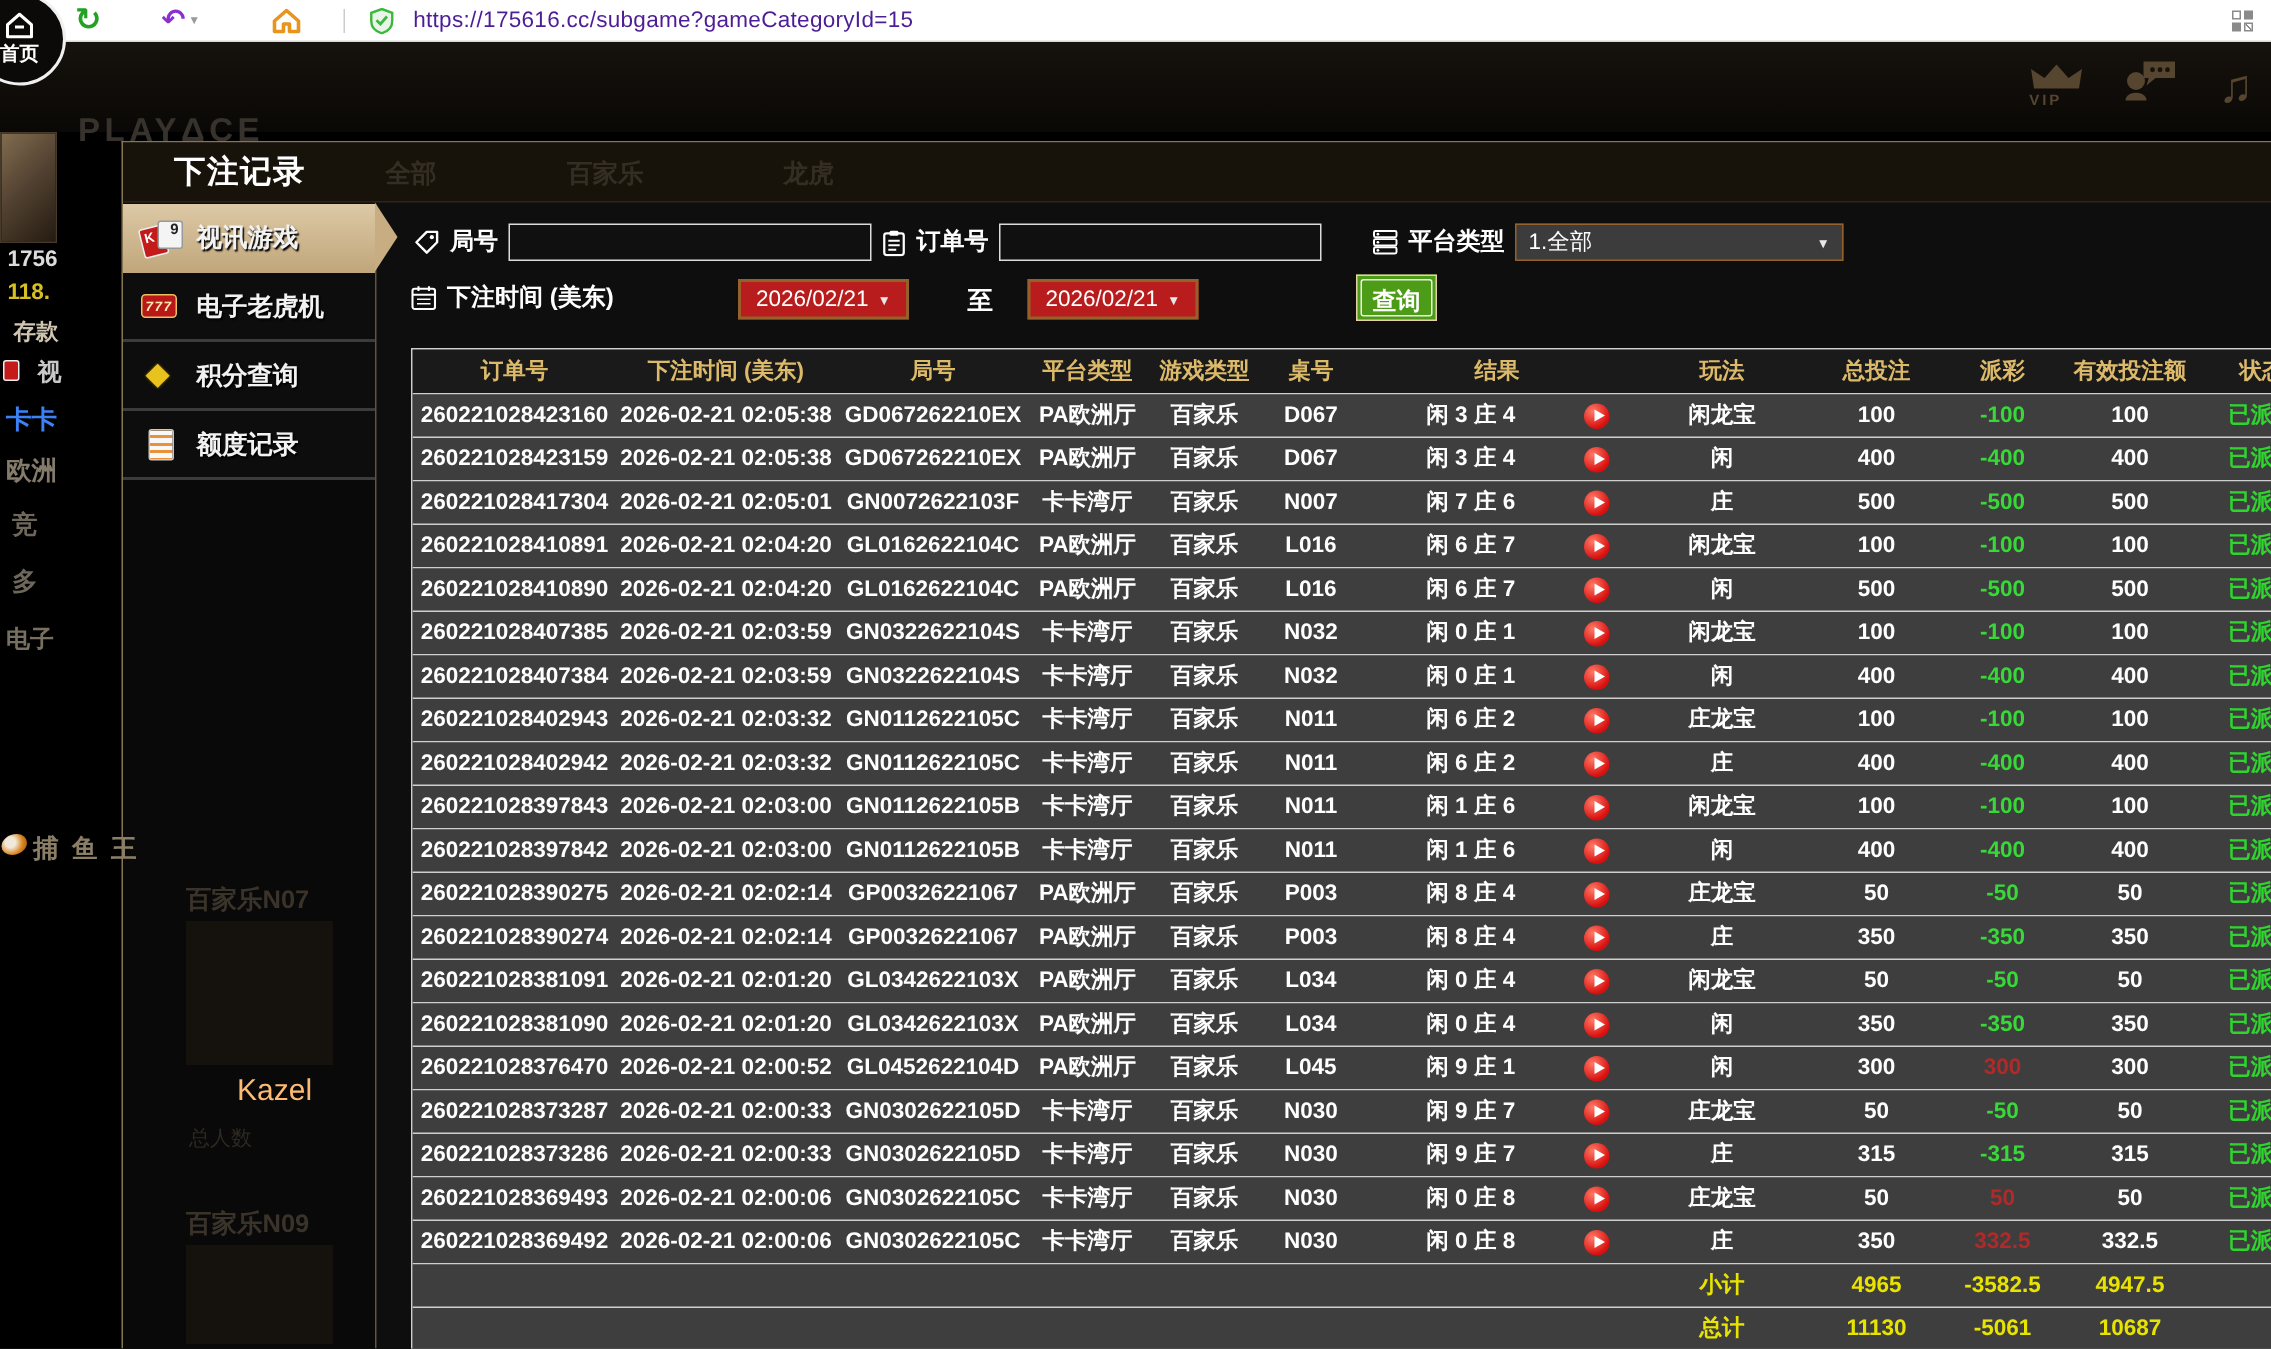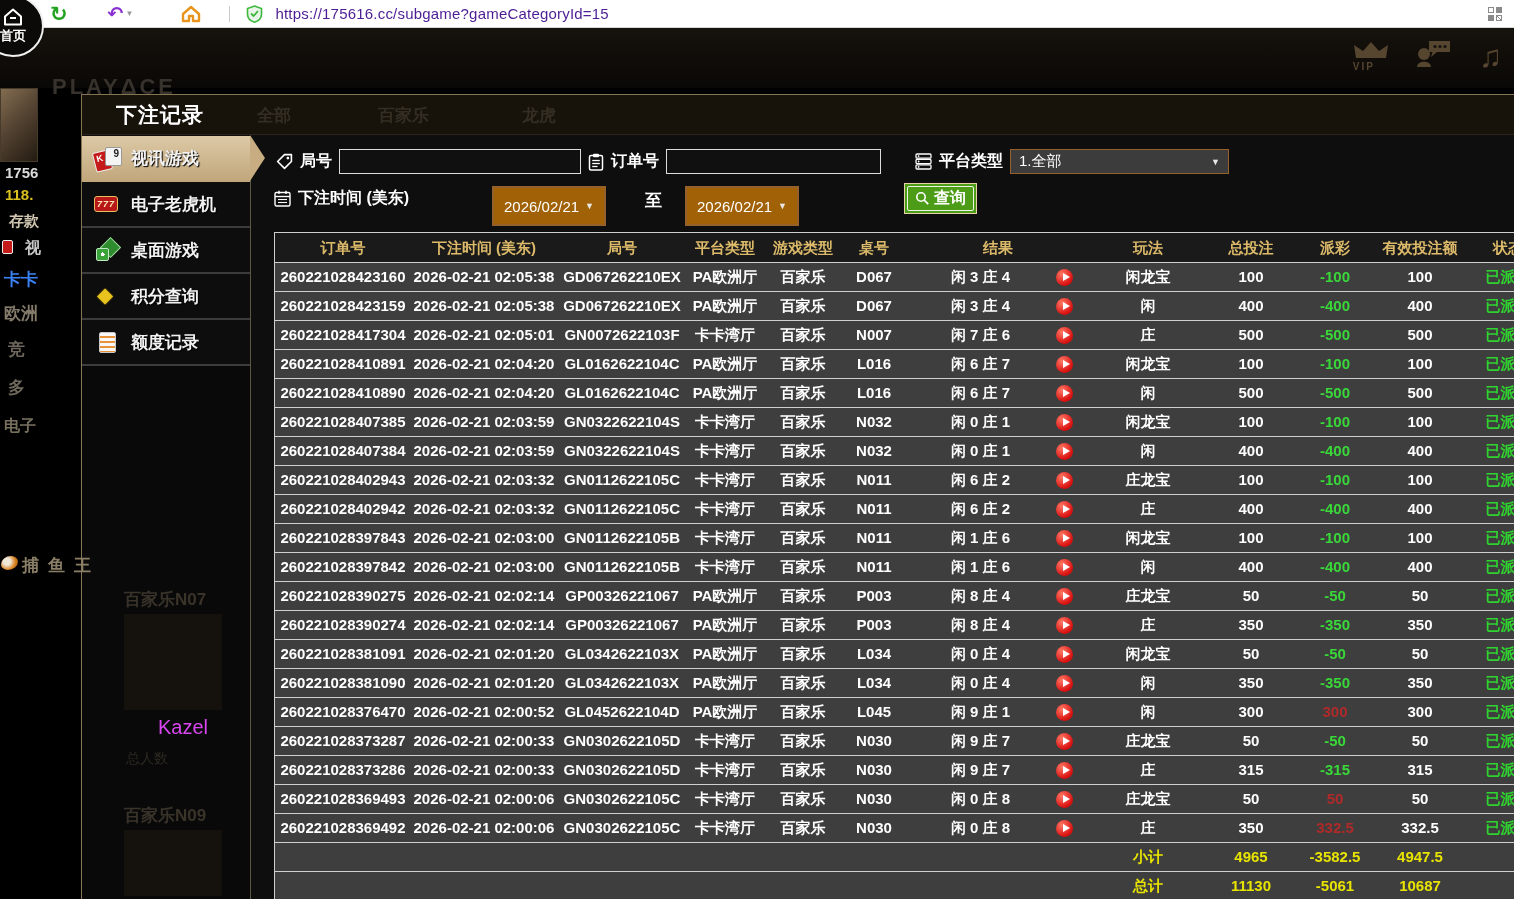--- a/index.html
+++ b/index.html
@@ -54,21 +54,21 @@
   .nav-kaka{left:4px;top:268px;color:#3b82f6;font-size:17px;font-weight:bold;}
   .nav-eu{left:4px;top:302px;color:#847b6b;font-size:17px;font-weight:bold;}
   .nav-jing{left:8px;top:338px;color:#6e675c;font-size:17px;font-weight:bold;}
   .nav-duo{left:8px;top:376px;color:#6e675c;font-size:17px;font-weight:bold;}
   .nav-dz{left:4px;top:416px;color:#77705f;font-size:16px;font-weight:bold;}
   .fish{position:absolute;left:1px;top:556px;width:17px;height:14px;border-radius:60% 40% 60% 40%;
     background:radial-gradient(circle at 35% 40%,#f0e8d8 25%,#d8821e 60%,#8a4a10 100%);}
   .nav-fish{left:22px;top:554px;color:#8a7f66;font-size:17px;font-weight:bold;letter-spacing:9px;}
   .faint-t1{left:124px;top:588px;color:#3a332a;font-size:17px;font-weight:bold;}
   .ph1{position:absolute;left:124px;top:614px;width:98px;height:96px;background:#15120e;}
-  .faint-dealer{left:158px;top:716px;color:#d946ef;font-size:20px;}
+  .faint-dealer{left:158px;top:716px;color:#fdba74;font-size:20px;}
   .faint-players{left:126px;top:750px;color:#2d2922;font-size:14px;}
   .faint-t2{left:124px;top:804px;color:#3a332a;font-size:17px;font-weight:bold;}
   .ph2{position:absolute;left:124px;top:830px;width:98px;height:66px;background:#15120e;}
 
   
   .modal{position:absolute;left:41px;top:94px;width:1473px;height:805px;background:#0e0e0e;
     border-left:1px solid #857552;border-top:1px solid #857552;z-index:5;margin-left:40px;}
   .modal-title{position:absolute;left:0;top:0;right:0;height:40px;background:#17120a;
     border-bottom:1px solid #2a241a;color:#fff;font-size:21px;font-weight:bold;
     line-height:40px;padding-left:34px;letter-spacing:1px;}
@@ -110,27 +110,27 @@
   
   .content{position:absolute;left:170px;top:41px;right:0;bottom:0;}
   .fgroup{position:absolute;display:flex;align-items:center;gap:7px;}
   .flabel{color:#fff;font-size:16px;font-weight:bold;white-space:nowrap;}
   .finput{height:25px;background:#101010;border:1px solid #dcdcdc;color:#eee;
     font-size:14px;padding:0 6px;outline:none;}
   .sel{height:25px;background:#3c3c3c;border:1px solid #96602a;color:#fff;font-size:15px;
     display:flex;align-items:center;padding:0 8px;cursor:pointer;}
   .sel .car{font-size:9px;color:#e8e8e8;margin-left:6px;}
   .sel.platform{width:219px;justify-content:space-between;}
-  .sel.date{width:114px;height:40px;background:#a16207;border:2px solid #96602a;
+  .sel.date{width:114px;height:27px;background:#b91c1c;border:2px solid #96602a;
     justify-content:center;font-size:15px;}
   .to-label{color:#fff;font-size:17px;font-weight:bold;}
   .search-btn{height:31px;background:#4d9c17;border:1px solid #e6d2a8;display:flex;
     align-items:center;padding:2px;cursor:pointer;}
   .search-btn .inner{border:1px solid rgba(255,255,255,.9);height:25px;display:flex;
-    align-items:center;gap:4px;padding:0 7px;border-radius:2px;}
+    align-items:center;gap:4px;padding:0 7px;border-radius:2px;flex-direction:column;}
   .search-btn .s-txt{color:#fff;font-size:16px;font-weight:bold;}
 
   
   .tbl-wrap{position:absolute;left:22px;top:96px;width:1282px;height:668px;overflow:hidden;
     border:1px solid #cfcfcf;background:#3e3e3e;}
   .tbl{width:1314px;}
   .row{display:grid;grid-template-columns:136px 146px 130px 76px 80px 62px 186px 114px 92px 76px 94px 82px 40px;
     height:29px;line-height:28px;border-bottom:1px solid #cfcfcf;background:#3e3e3e;}
   .row>span{text-align:center;color:#fff;font-size:15px;font-weight:600;white-space:nowrap;
     overflow:hidden;}
@@ -243,25 +243,20 @@
         <span class="s-label">视讯游戏</span>
         <span class="arrow"></span>
       </div>
 
       <div class="side-item">
         <span class="s-icon slots-icon"></span>
         <span class="s-label">电子老虎机</span>
         <span class="arrow"></span>
       </div>
 
-      <div class="side-item">
-        <span class="s-icon dice-icon"></span>
-        <span class="s-label">桌面游戏</span>
-        <span class="arrow"></span>
-      </div>
 
       <div class="side-item">
         <span class="s-icon gem-icon"></span>
         <span class="s-label">积分查询</span>
         <span class="arrow"></span>
       </div>
 
       <div class="side-item">
         <span class="s-icon doc-icon"></span>
         <span class="s-label">额度记录</span>

